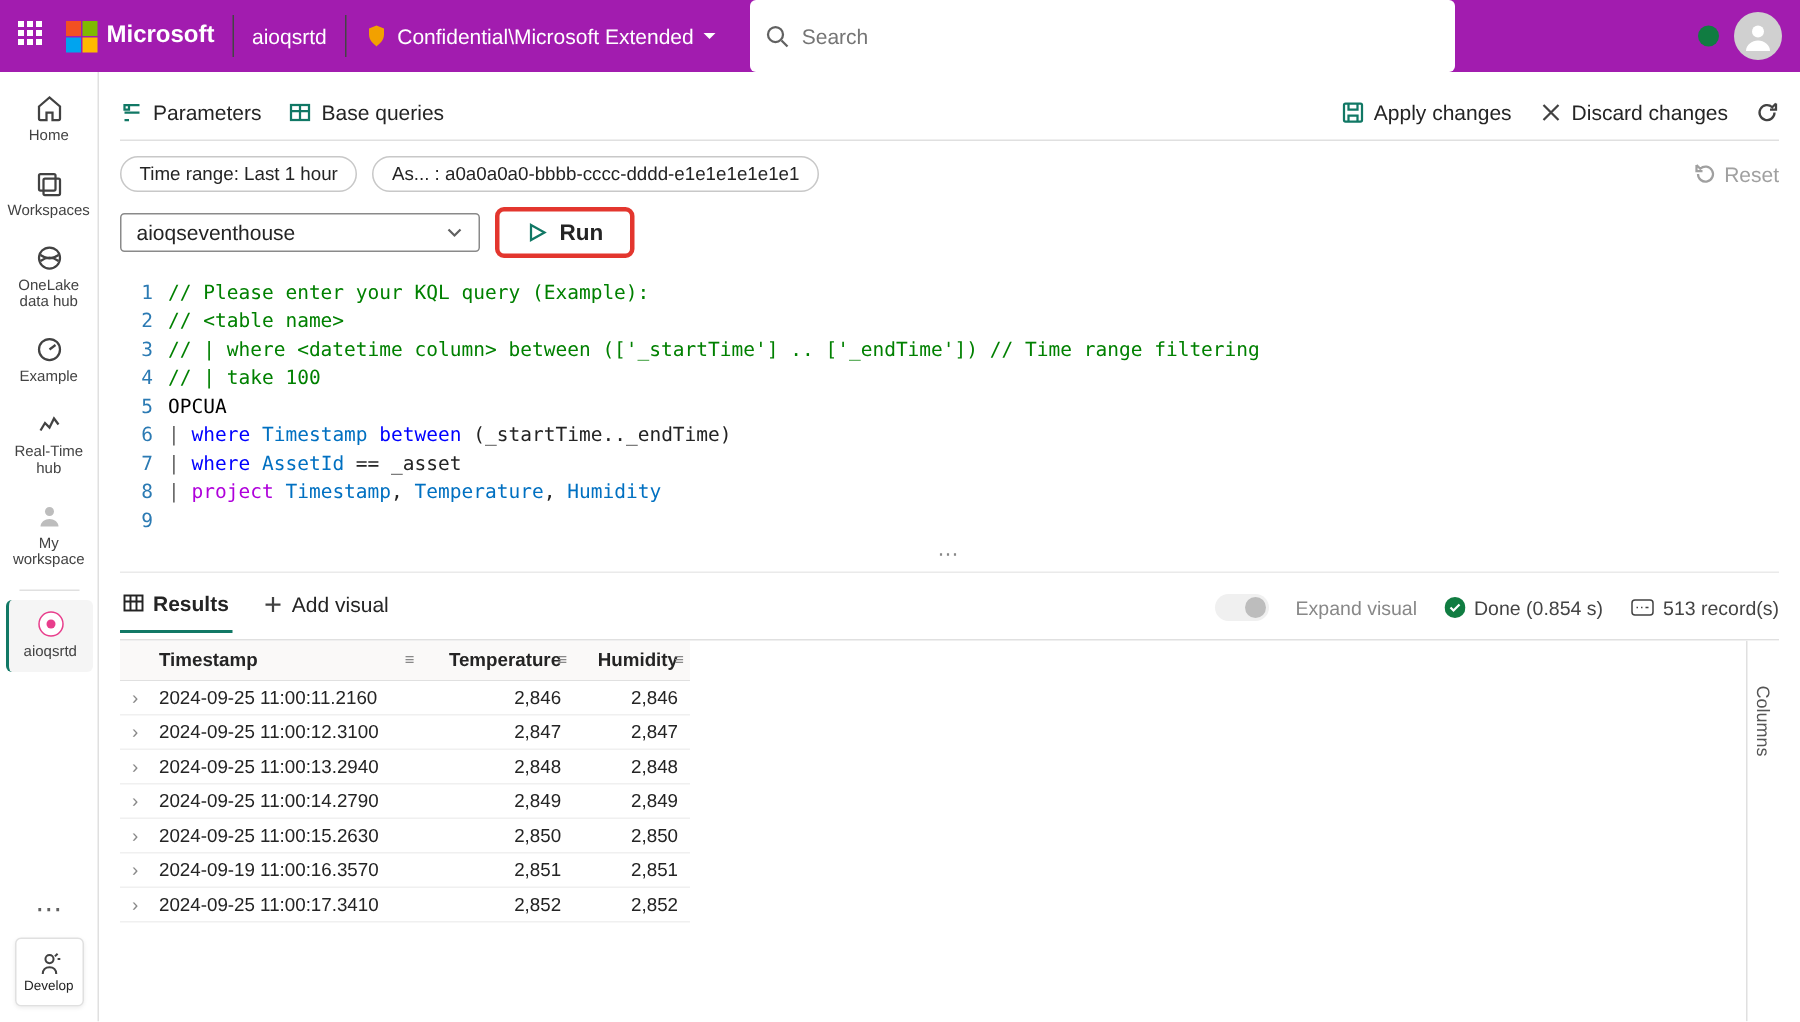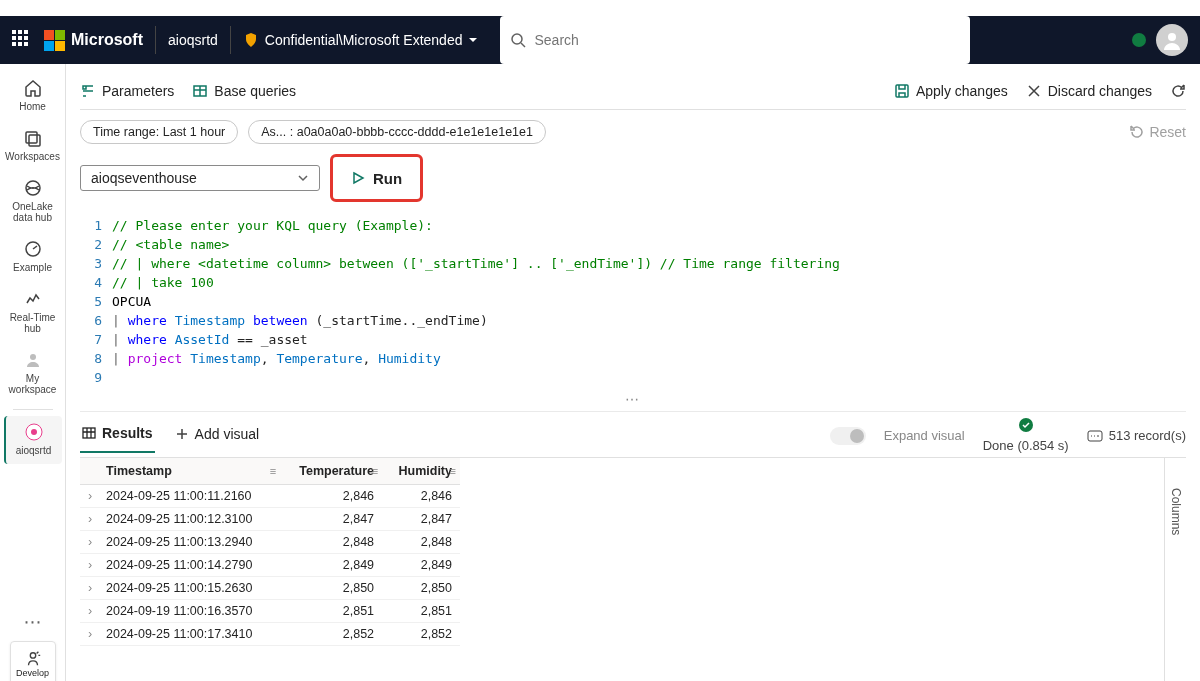--- a/index.html
+++ b/index.html
@@ -1,19 +1,19 @@
 <!DOCTYPE html>
 <html><head>
 <meta charset="utf-8">
 <style>
   * { box-sizing: border-box; margin: 0; padding: 0; }
   body { font-family: "Segoe UI", Arial, sans-serif; font-size: 13px; color: #242424; background: #fff; width: 1200px; height: 681px; overflow: hidden; }
   
   
-  .topbar { height: 48px; background: #0f172a; color: #fff; display: flex; align-items: center; padding: 0 12px; gap: 12px; margin-top: 16px; }
+  .topbar { height: 48px; background: #a21caf; color: #fff; display: flex; align-items: center; padding: 0 12px; gap: 12px; }
   .waffle { width: 20px; height: 20px; display: grid; grid-template-columns: repeat(3,4px); grid-template-rows: repeat(3,4px); gap: 2px; cursor: pointer; }
   .waffle span { background: #fff; }
   .ms-logo { display: flex; align-items: center; gap: 6px; font-size: 16px; font-weight: 600; }
   .ms-sq { display: grid; grid-template-columns: 10px 10px; grid-template-rows: 10px 10px; gap: 1px; }
   .ms-sq span:nth-child(1){background:#f25022;} .ms-sq span:nth-child(2){background:#7fba00;}
   .ms-sq span:nth-child(3){background:#00a4ef;} .ms-sq span:nth-child(4){background:#ffb900;}
   .top-sep { width: 1px; height: 28px; background: #444; }
   .top-text { font-size: 14px; }
   .sens { display: flex; align-items: center; gap: 6px; font-size: 14px; cursor: pointer; }
   .shield-ico svg { width:16px; height:16px; }
@@ -41,21 +41,21 @@
   .toolbar1 .spacer { flex: 1; }
   .save-ico svg, .x-ico svg, .refresh-ico svg, .reset-ico svg { width:16px;height:16px; }
   
   .toolbar2 { display: flex; align-items: center; gap: 10px; padding: 10px 0; }
   .pill { border: 1px solid #c8c8c8; border-radius: 14px; padding: 4px 12px; font-size: 12.5px; cursor: pointer; background:#fff; }
   .toolbar2 .spacer { flex: 1; }
   .reset-link { color: #a0a0a0; display: flex; align-items: center; gap: 4px; font-size: 14px; cursor:pointer; }
 
   .runrow { display: flex; align-items: center; gap: 10px; }
   .scope-dd { flex: 0 0 240px; height: 26px; border: 1px solid #8a8a8a; border-radius: 3px; display: flex; align-items: center; padding: 0 10px; font-size: 14px; cursor: pointer; justify-content: space-between; }
-  .run-btn { height: 48px; border: 3px solid #e3362e; border-radius: 6px; padding: 0 18px; display: flex; align-items: center; gap: 8px; font-size: 15px; font-weight: 600; cursor: pointer; color:#242424; background:#fff;}
+  .run-btn { height: 34px; border: 3px solid #e3362e; border-radius: 6px; padding: 0 18px; display: flex; align-items: center; gap: 8px; font-size: 15px; font-weight: 600; cursor: pointer; color:#242424; background:#fff;}
   .play-ico svg { width:14px;height:14px; }
   
   
   .editor { display: flex; margin-top: 14px; font-family: Consolas, monospace; font-size: 13px; line-height: 19px; flex:0 0 auto; }
   .gutter { width: 32px; text-align: right; color: #2b7ab3; padding-right: 10px; }
   .code { flex: 1; white-space: pre; }
   .c-comment { color: #008000; }
   .c-kw { color: #0000ff; }
   .c-col { color: #0070c1; }
   .c-pipe { color: #666; }
@@ -65,21 +65,21 @@
   .drag-handle { text-align:center; color:#888; font-size:14px; letter-spacing:2px; padding:4px 0; cursor:row-resize; }
 
   
   .results-bar { display: flex; align-items: center; gap: 18px; padding: 6px 0 0; border-top:1px solid #eaeaea;}
   .tab-btn { display: flex; align-items: center; gap: 6px; font-size: 14px; padding: 6px 2px 10px; cursor: pointer; }
   .tab-btn.active { border-bottom: 2px solid #117865; font-weight:600;}
   .results-bar .spacer { flex: 1; }
   .toggle { width: 36px; height: 18px; background: #f0f0f0; border-radius: 9px; position: relative; cursor:pointer; }
   .toggle::after { content:""; width:14px;height:14px;background:#bdbdbd;border-radius:50%;position:absolute;top:2px;right:2px; }
   .muted { color: #888; font-size:13px; }
-  .done-chip { display:flex;align-items:center;gap:6px;font-size:13px;color:#444;flex-direction:column; }
+  .done-chip { display:flex;align-items:center;gap:6px;font-size:13px;color:#444; }
   .check-ico { color:#107c41; }
   .records-chip { display:flex;align-items:center;gap:6px;font-size:13px;color:#444; }
 
   
   .grid-wrap { position:relative; flex:1; overflow:hidden; border-top:1px solid #e0e0e0; margin-top:4px;}
   .grid { width: 380px; border-collapse: collapse; font-size: 12.5px; }
   .grid th { background: #faf9f8; text-align: left; font-weight: 600; padding: 6px 8px; border-bottom: 1px solid #e0e0e0; position:relative;}
   .grid th .col-menu { position:absolute; right:4px; top:7px; color:#888; font-size:11px;}
   .grid td { padding: 4px 8px; border-bottom: 1px solid #f0f0f0; }
   .grid td.num, .grid th.num { text-align: right; }

